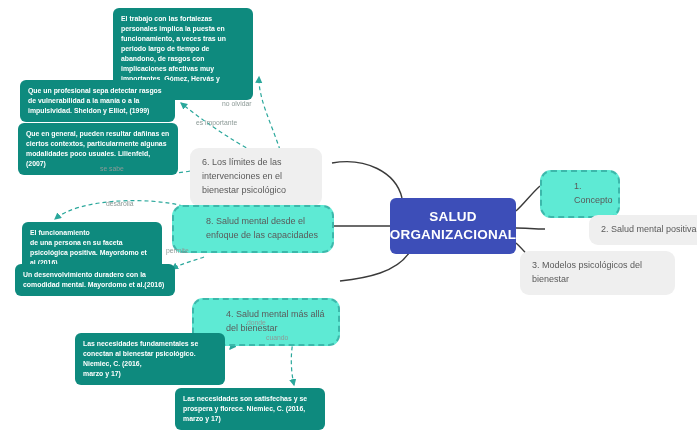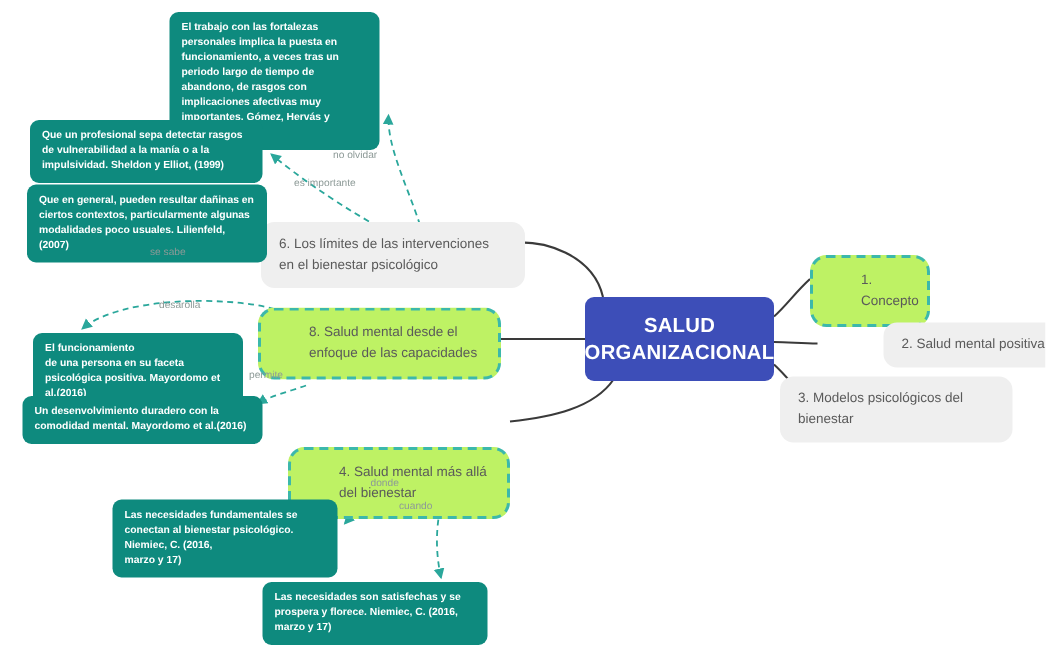--- a/index.html
+++ b/index.html
@@ -20,21 +20,21 @@
     background:#3d4eb8; border-radius:6px;
     display:flex; align-items:center; justify-content:center; text-align:center;
     color:#ffffff; font-weight:bold; font-size:13.5px; line-height:1.3;
     letter-spacing:.2px; padding:4px 8px; cursor:pointer;
   }
   .node {
     background:#efefef; border-radius:9px; color:#5a5a5a;
     font-size:9px; line-height:1.55; padding:8px 12px; cursor:pointer;
   }
   .node.dashed {
-    background:#bef264; border:2px dashed #3cb8ab; border-radius:11px;padding-left:32px;
+    background:#5eead4; border:2px dashed #3cb8ab; border-radius:11px;padding-left:32px;
   }
   .note {
     background:#0e8a7e; border-radius:6px; color:#ffffff;
     font-size:6.9px; line-height:1.45; font-weight:bold;
     padding:6px 8px; white-space:pre-line; cursor:pointer;
   }
   .edge-label {
     font-size:6.8px; color:#8d9a97; z-index:3; cursor:pointer;
   }
 </style>
@@ -69,21 +69,21 @@
       <path d="M306,307 C292,330 288,358 294,385" marker-end="url(#arrow-teal)"></path>
     </g>
   </svg>
 
   <div class="center-node">SALUD ORGANIZACIONAL</div>
 
   <div class="node dashed" style="left:540px; top:170px; width:80px;">1. Concepto</div>
   <div class="node" style="left:545px; top:215px; white-space:nowrap;margin-left:44px;">2. Salud mental positiva</div>
   <div class="node" style="left:520px; top:251px; width:155px;">3. Modelos psicológicos del bienestar</div>
 
-  <div class="node" style="left:174px; top:148px; width:176px;">6. Los límites de las intervenciones en el bienestar psicológico</div>
+  <div class="node" style="left:190px; top:148px; width:132px;">6. Los límites de las intervenciones en el bienestar psicológico</div>
   <div class="node dashed" style="left:172px; top:205px; width:162px;">8. Salud mental desde el enfoque de las capacidades</div>
   <div class="node dashed" style="left:192px; top:258px; width:148px;margin-top:40px;">4. Salud mental más allá del bienestar</div>
 
   <div class="note" style="left:113px; top:8px; width:140px;">El trabajo con las fortalezas personales implica la puesta en funcionamiento, a veces tras un periodo largo de tiempo de abandono, de rasgos con implicaciones afectivas muy importantes. Gómez, Hervás y Vázquez, (2016)</div>
   <div class="note" style="left:20px; top:80px; width:155px;">Que un profesional sepa detectar rasgos de vulnerabilidad a la manía o a la impulsividad. Sheldon y Elliot, (1999)</div>
   <div class="note" style="left:18px; top:123px; width:160px;">Que en general, pueden resultar dañinas en ciertos contextos, particularmente algunas modalidades poco usuales. Lilienfeld, (2007)</div>
   <div class="note" style="left:22px; top:222px; width:140px;">El funcionamiento
 de una persona en su faceta psicológica positiva. Mayordomo et al.(2016)</div>
   <div class="note" style="left:15px; top:264px; width:160px;">Un desenvolvimiento duradero con  la comodidad mental. Mayordomo et al.(2016)</div>
   <div class="note" style="left:75px; top:333px; width:150px;">Las necesidades fundamentales se conectan al bienestar psicológico. Niemiec, C. (2016,

